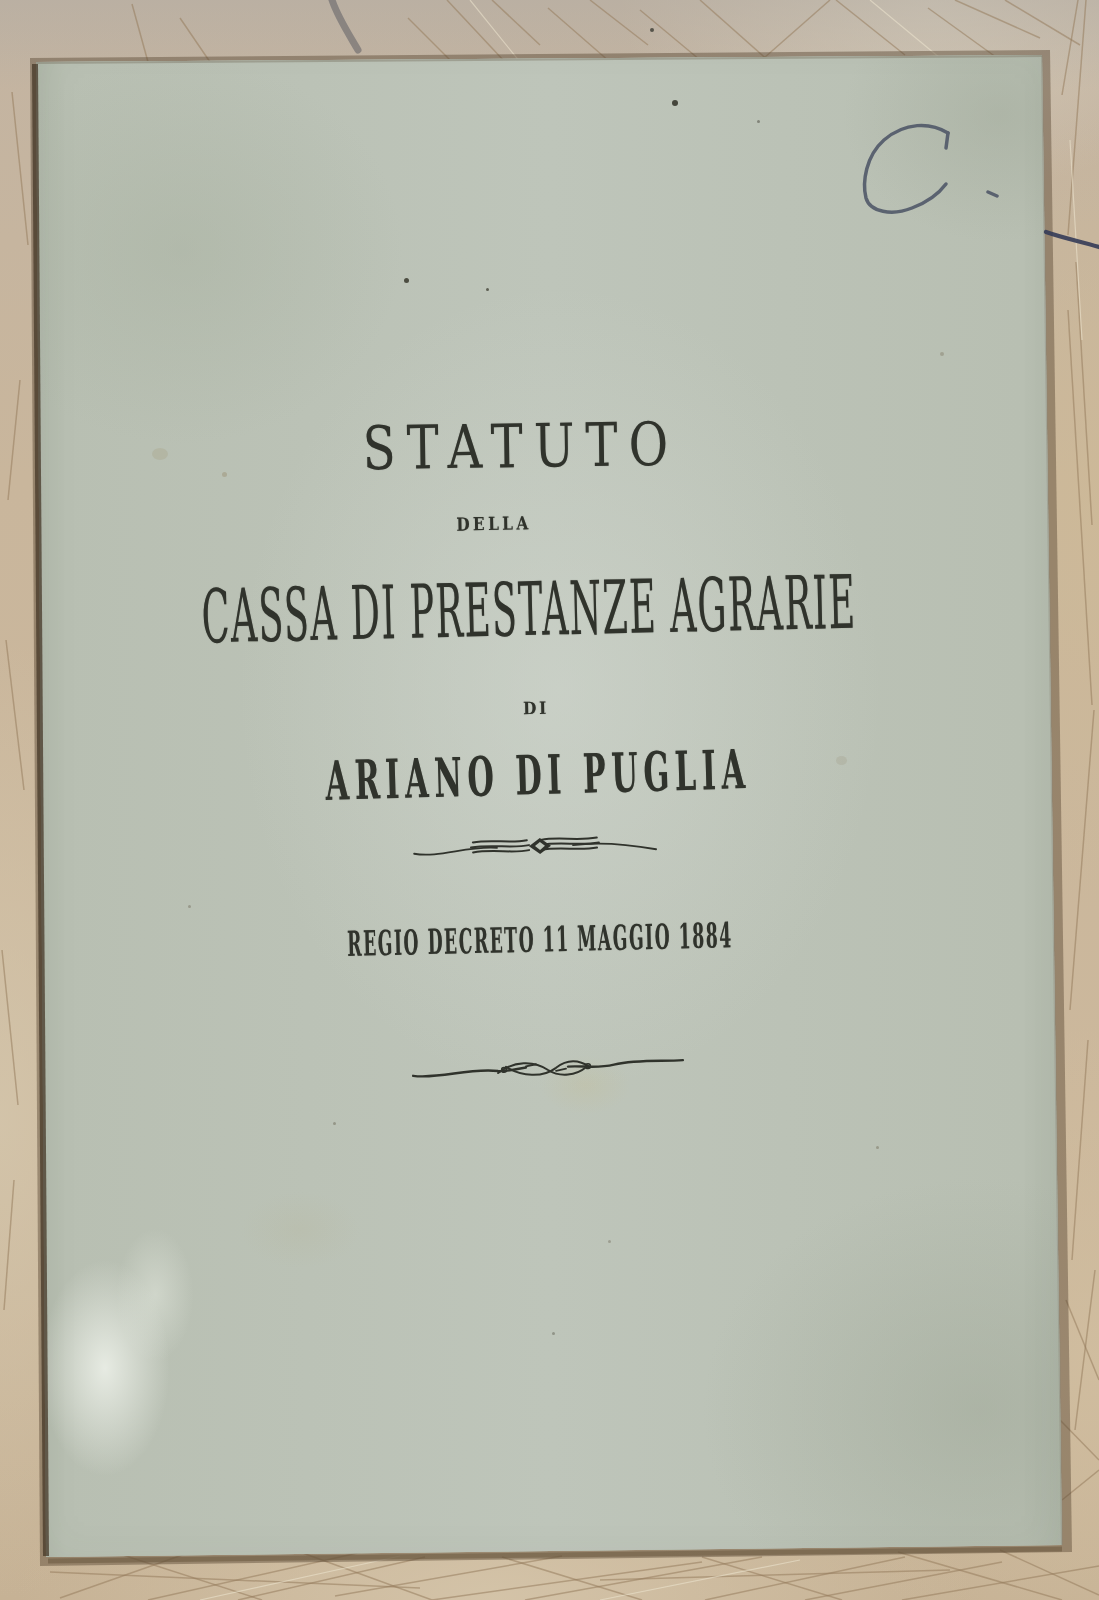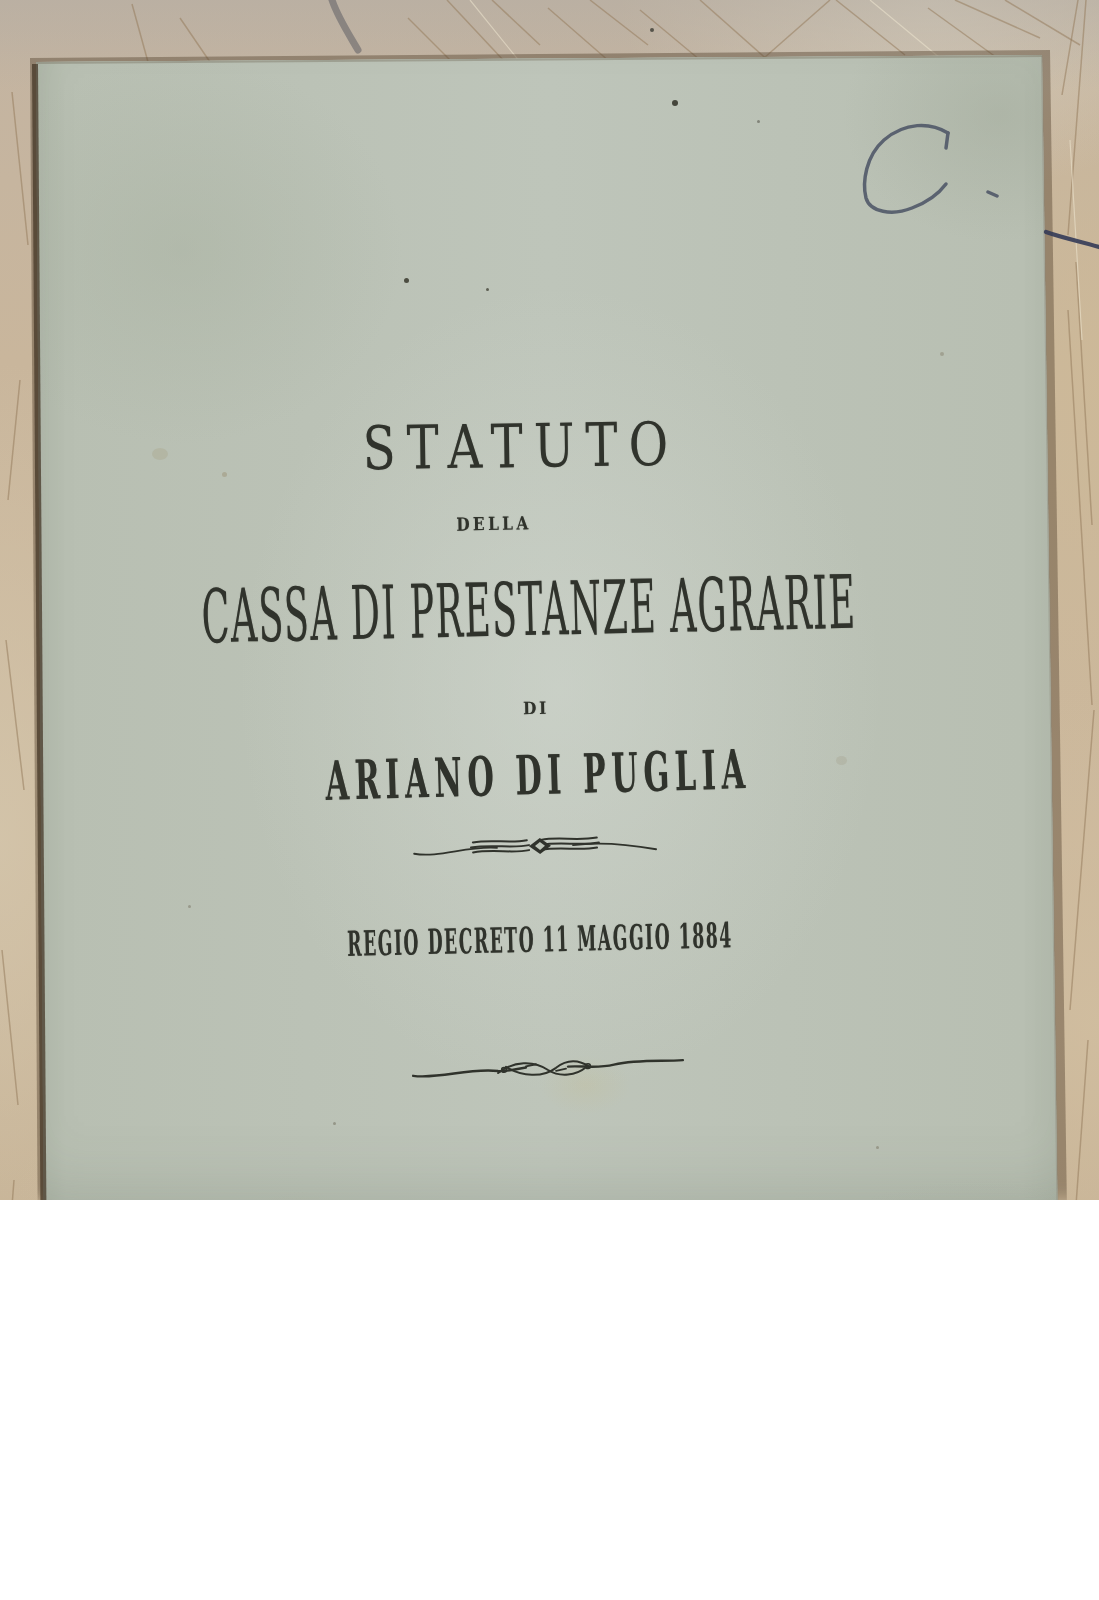--- a/index.html
+++ b/index.html
@@ -1,17 +1,17 @@
 <!DOCTYPE html>
 <html><head>
 <meta charset="utf-8">
 <style>
   html,body{margin:0;padding:0;}
   body{width:1099px;height:1600px;overflow:hidden;font-family:"DejaVu Serif", serif;}
-  .canvas{position:relative;width:1099px;height:1200px;overflow:hidden;background:#c8b59b;}
+  .canvas{position:relative;width:1099px;height:1600px;overflow:hidden;background:#c8b59b;}
 
   
   .table-bg{position:absolute;inset:0;
     background:
       linear-gradient(180deg, rgba(178,172,163,0.50) 0px, rgba(178,172,163,0.25) 45px, rgba(178,172,163,0) 90px),
       radial-gradient(420px 260px at 85% 0%, rgba(214,205,188,0.8), rgba(214,205,188,0) 75%),
       radial-gradient(300px 500px at 100% 32%, rgba(205,185,152,0.9), rgba(205,185,152,0) 80%),
       radial-gradient(360px 420px at 100% 85%, rgba(209,190,160,0.85), rgba(209,190,160,0) 80%),
       radial-gradient(600px 260px at 45% 100%, rgba(213,197,170,0.9), rgba(213,197,170,0) 80%),
       radial-gradient(260px 600px at 0% 70%, rgba(212,198,172,0.8), rgba(212,198,172,0) 80%),

